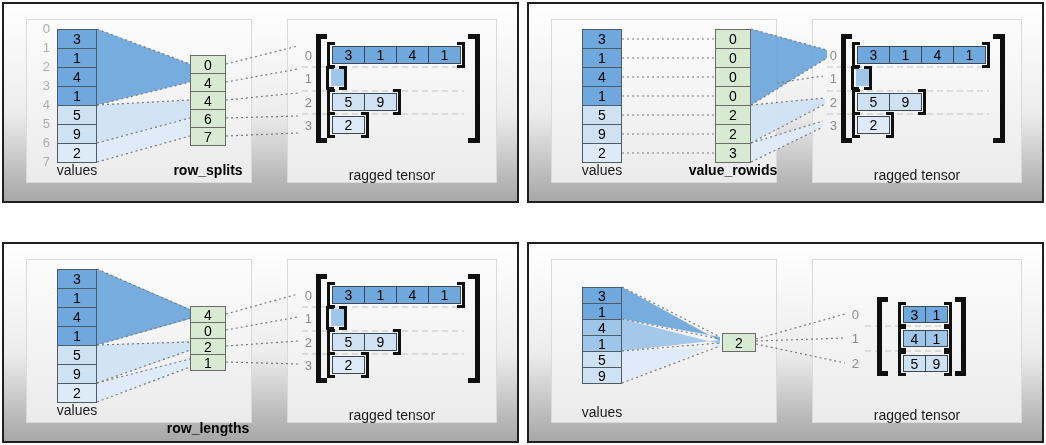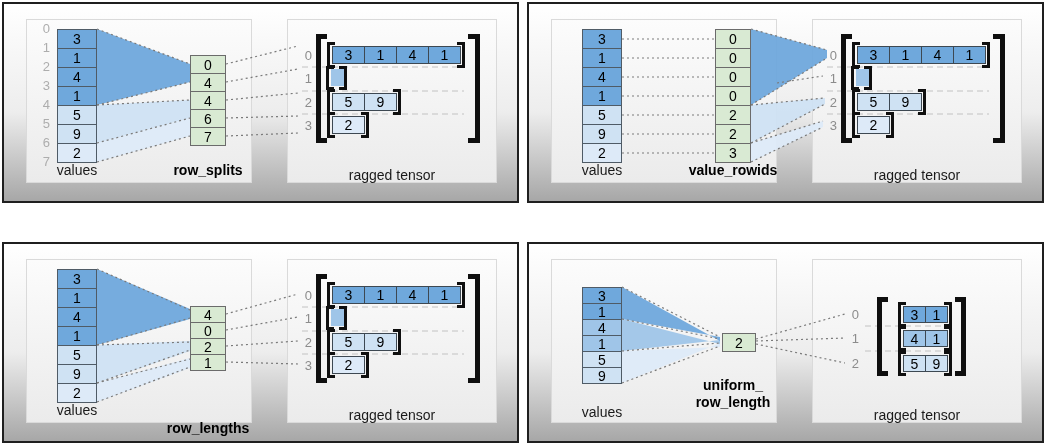--- a/index.html
+++ b/index.html
@@ -244,24 +244,20 @@
         <line x1="227" y1="100" x2="316" y2="119" stroke="#7a7a7a" stroke-width="1.2" stroke-dasharray="2 3"></line>
       </svg>
       <div class="cell" style="left: 53px; top: 43px; width: 40px; height: 17px; background: rgb(111, 168, 220);">3</div>
       <div class="cell" style="left: 53px; top: 59px; width: 40px; height: 17px; background: rgb(111, 168, 220);">1</div>
       <div class="cell" style="left: 53px; top: 75px; width: 40px; height: 17px; background: rgb(159, 197, 232);">4</div>
       <div class="cell" style="left: 53px; top: 91px; width: 40px; height: 17px; background: rgb(159, 197, 232);">1</div>
       <div class="cell" style="left: 53px; top: 107px; width: 40px; height: 17px; background: rgb(207, 226, 243);">5</div>
       <div class="cell" style="left: 53px; top: 123px; width: 40px; height: 17px; background: rgb(207, 226, 243);">9</div>
       <div class="gcell" style="left: 193px; top: 89px; width: 34px; height: 19px;">2</div>
       <div class="lbl" style="left: 73px; top: 160px;">values</div>
-      <div class="lbl plbl" style="left: 204px; top: 133px;">
-        <div style="display: block;">uniform_</div>
-        <div style="display: block;">row_length</div>
-      </div>
       <div class="lbl" style="left: 388px; top: 163px;">ragged tensor</div>
       <div class="bigbrk bl" style="left: 348px; top: 53px; width: 11px; height: 79px;"></div>
       <div class="bigbrk br2" style="left: 426px; top: 53px; width: 11px; height: 79px;"></div>
       <div class="ridx" style="left: 306px; top: 64px; width: 24px;">0</div>
       <div class="tcell" style="left: 374px; top: 62px; width: 23px; height: 17px; background: rgb(111, 168, 220);">3</div>
       <div class="tcell" style="left: 396px; top: 62px; width: 23px; height: 17px; background: rgb(111, 168, 220);">1</div>
       <div class="rowbrk rbl" style="left: 369px; top: 58px; width: 8px; height: 25px;"></div>
       <div class="rowbrk rbr" style="left: 415px; top: 58px; width: 8px; height: 25px;"></div>
       <div class="ridx" style="left: 306px; top: 88px; width: 24px;">1</div>
       <div class="tcell" style="left: 374px; top: 86px; width: 23px; height: 17px; background: rgb(159, 197, 232);">4</div>

